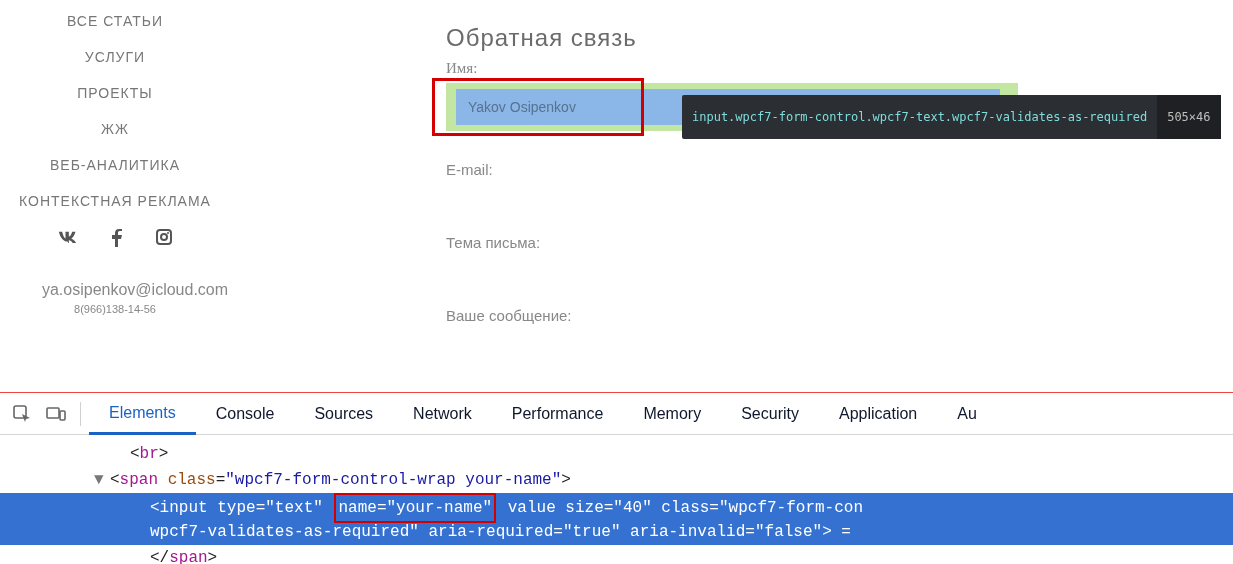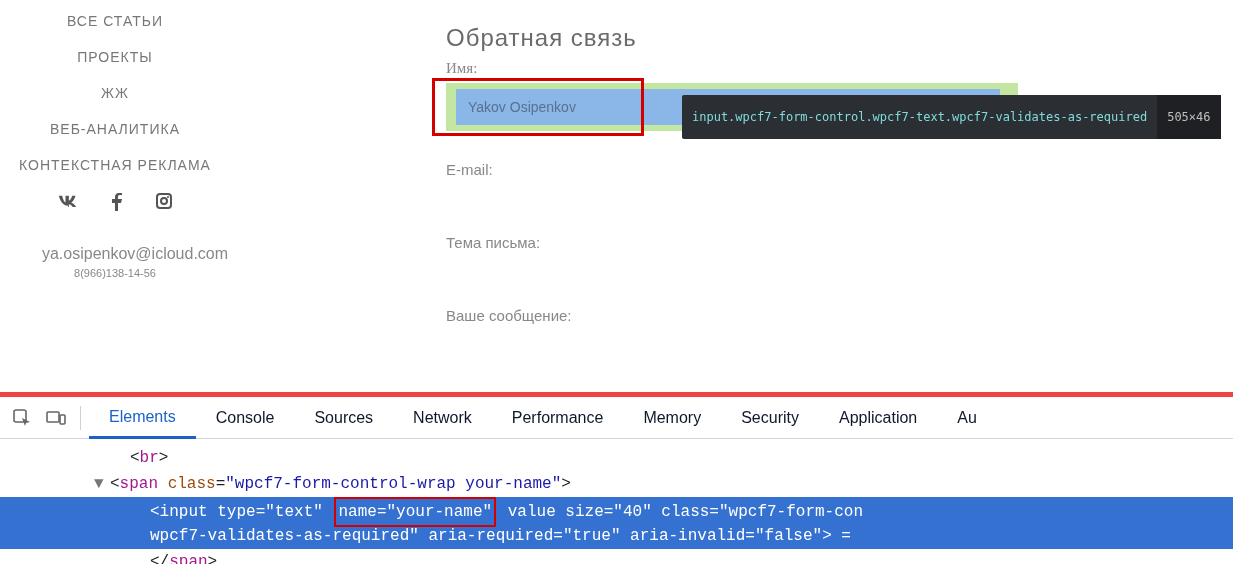--- a/index.html
+++ b/index.html
@@ -20,21 +20,21 @@
 
   .label-row { font-size: 15px; color: #888; margin-top: 30px; }
   .label-name { margin-top: 6px; font-family: Liberation Serif, serif; }
 
   .input-highlight { position: relative; margin-top: 6px; }
   .input-green { background: #c4e6a3; height: 48px; width: 572px; display: flex; align-items: center; padding-left: 10px; }
   .input-blue { background: #8bb6e8; height: 36px; width: 544px; display: flex; align-items: center; padding: 0 12px; color: #58728e; font-size: 14px; }
   .red-box { position: absolute; border: 3px solid #d40000; left: -14px; top: -5px; width: 212px; height: 58px; pointer-events: none; }
 
   
-  .devtools { position: absolute; left: 0; top: 392px; width: 1233px; height: 172px; border-top: 5px solid #ef4444; background: #fff; font-family: "Segoe UI", Arial, sans-serif; }
+  .devtools { position: absolute; left: 0; top: 392px; width: 1233px; height: 172px; border-top: 1px solid #ef4444; background: #fff; font-family: "Segoe UI", Arial, sans-serif; }
   .dt-tabs { height: 42px; border-bottom: 1px solid #d5d5d5; display: flex; align-items: center; padding-left: 8px; color: #555; font-size: 16px; }
   .dt-tabs .icon-btn { width: 28px; height: 28px; display: flex; align-items: center; justify-content: center; margin-right: 6px; cursor: pointer; }
   .dt-tabs .icon-btn svg { stroke: #666; fill: none; }
   .dt-tabs .divider { width: 1px; height: 24px; background: #d0d0d0; margin: 0 8px 0 4px; }
   .dt-tab { padding: 0 20px; height: 42px; display: flex; align-items: center; cursor: pointer; color: #0f172a; }
   .dt-tab.active { color: #1a62c6; border-bottom: 3px solid #1a62c6; margin-bottom: -1px; }
 
   .dt-code { font-family: Consolas, "Courier New", monospace; font-size: 16px; color: #222; padding: 6px 0 0 110px; line-height: 26px; white-space: nowrap; }
   .dt-code .line { height: 26px; }
   .dt-code .tag { color: #a31790; }
@@ -46,20 +46,21 @@
   .red-box2 { display: inline-block; border: 2px solid #d40000; padding: 0 2px; margin: 0 2px; }
   .indent1 { padding-left: 20px; }
   .indent0 { padding-left: 40px; }
 </style>
 </head>
 <body>
 
 <div class="page">
   <div class="sidebar">
     <div class="nav-item">ВСЕ СТАТЬИ</div>
+    <div class="nav-item">УСЛУГИ</div>
     <div class="nav-item">ПРОЕКТЫ</div>
     <div class="nav-item">ЖЖ</div>
     <div class="nav-item">ВЕБ-АНАЛИТИКА</div>
     <div class="nav-item">КОНТЕКСТНАЯ РЕКЛАМА</div>
     <div class="socials">
       <span><svg width="20" height="14" viewBox="0 0 24 14">
             <path fill="#555" d="M12 14c-5 0-9-4-11-12h4c1 5 3 8 4 8V2h4v6c2-1 3-3 4-6h4c-1 4-3 7-5 8 2 1 5 3 6 6h-4c-1-2-3-4-5-4v4h-1z"></path>
           </svg></span>
       <span><svg width="10" height="18" viewBox="0 0 10 18">
             <path fill="#555" d="M6 18V10h3l1-4H6V4c0-1 0-2 2-2h2V0H7C4 0 3 2 3 4v2H0v4h3v8h3z"></path>

